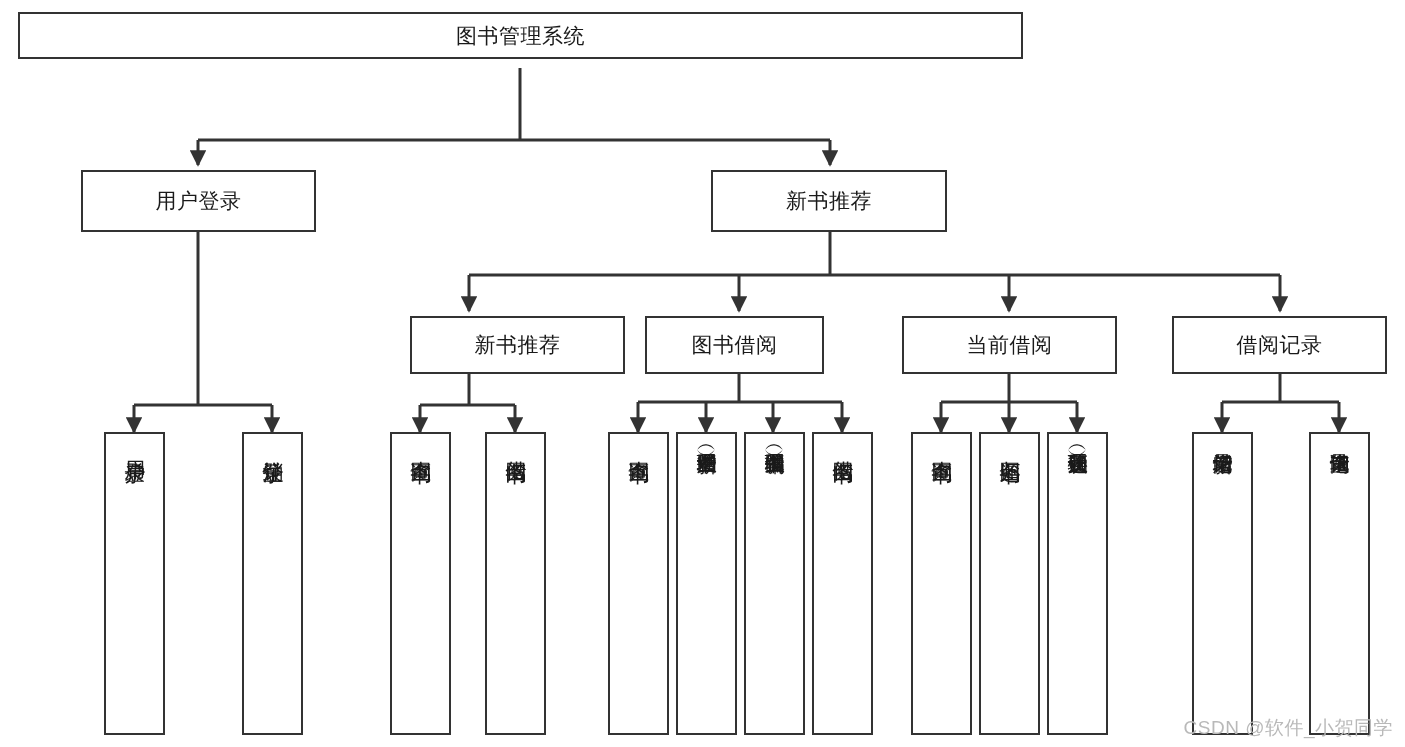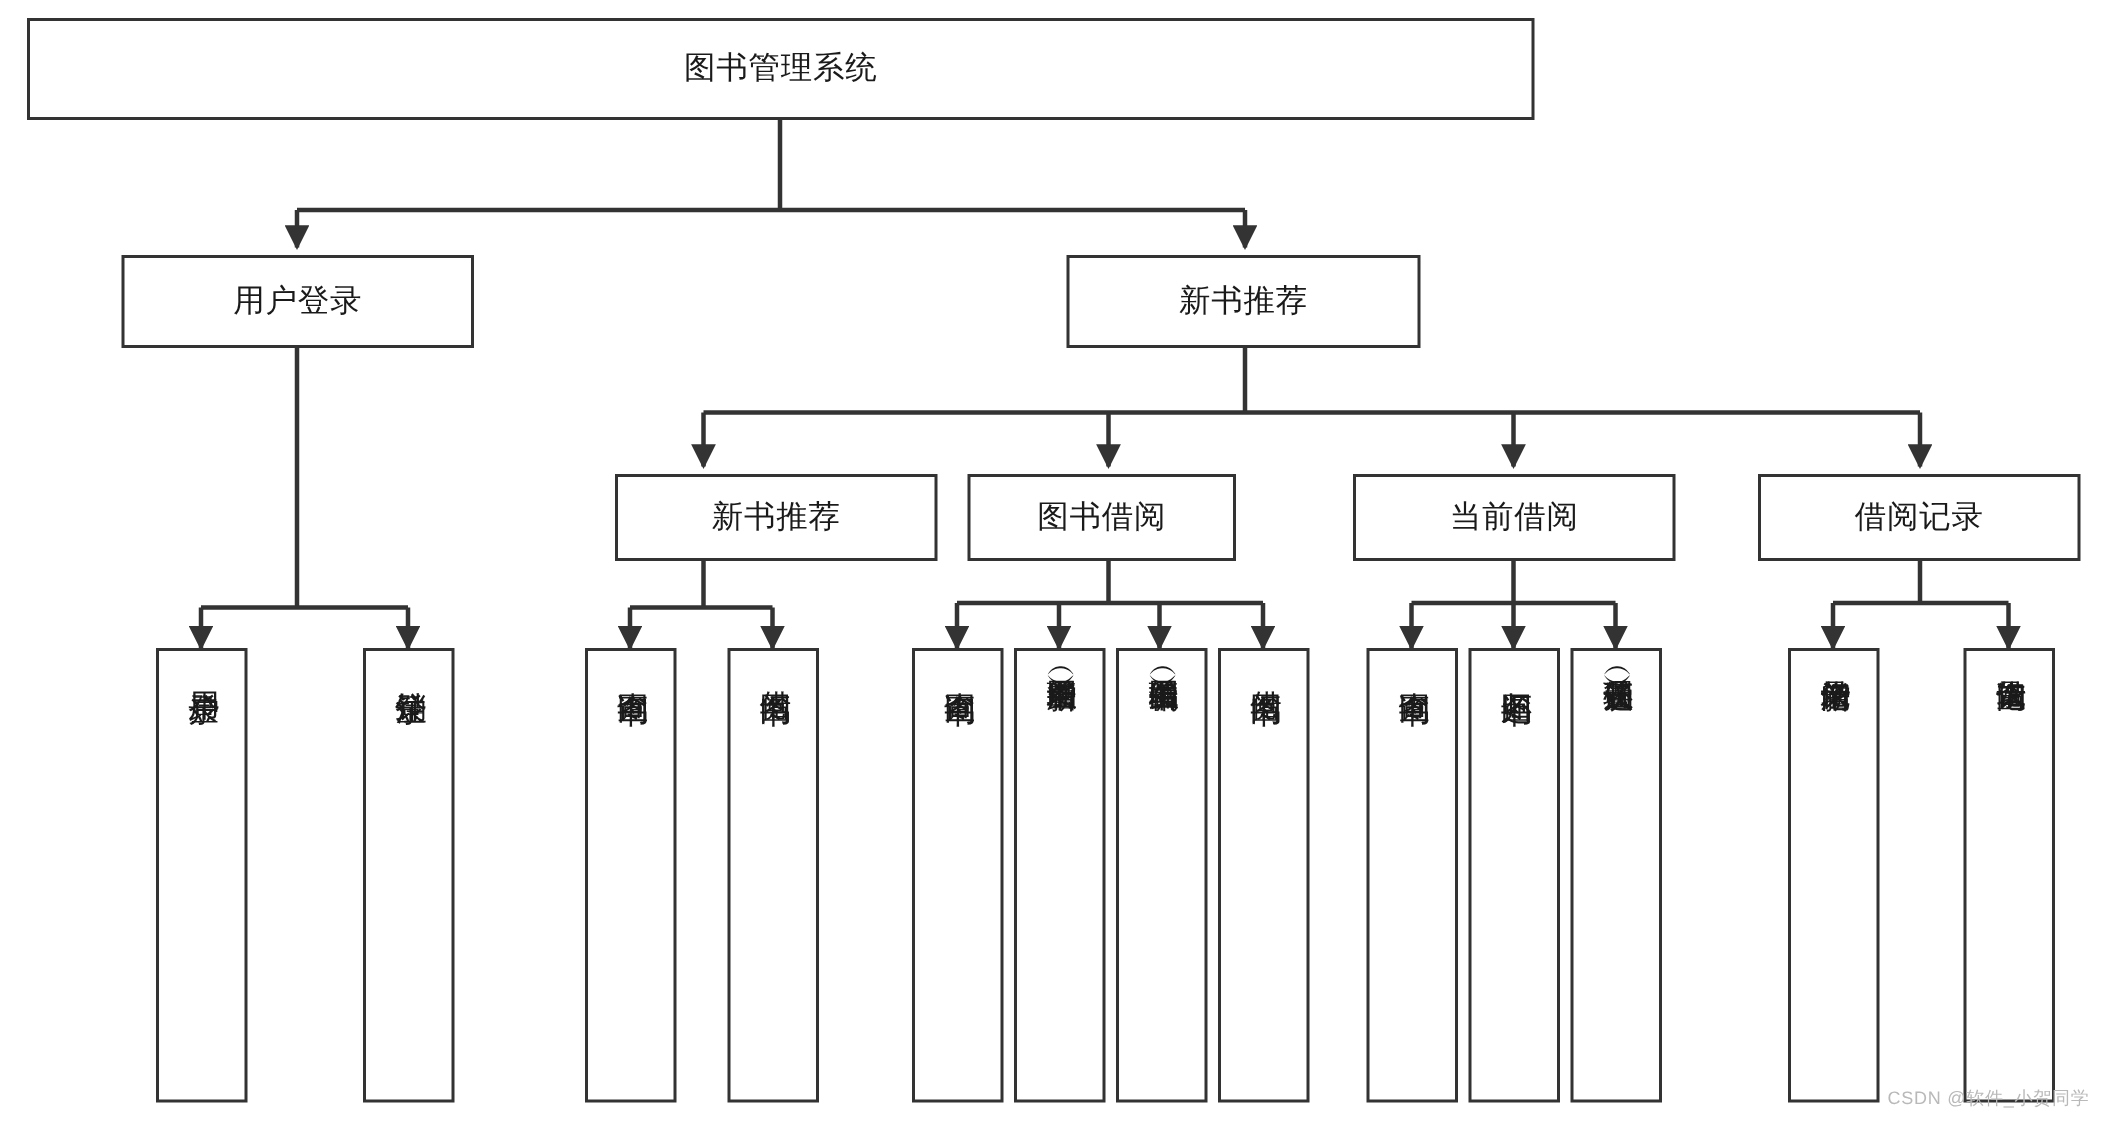--- a/index.html
+++ b/index.html
@@ -58,21 +58,21 @@
   }
   .node.vertical.tall-text .node-label {
     font-size: 20px;
     line-height: 1.18;
     letter-spacing: 0px;
   }
   #watermark {
     position: absolute;
     right: 12px;
     bottom: 6px;
-    font-size: 12px;
+    font-size: 19px;
     color: #b9b9b9;
     letter-spacing: 0.5px;
     white-space: nowrap;
     font-family: "Liberation Sans", "DejaVu Sans", sans-serif;
   }
 </style>
 </head>
 <body>
 
 <div id="canvas">
@@ -120,21 +120,21 @@
       <path d="M 1009 402 L 1009 432" marker-end="url(#arrow)"></path>
       <path d="M 1077 402 L 1077 432" marker-end="url(#arrow)"></path>
 
       <path d="M 1280 374 L 1280 402"></path>
       <path d="M 1222 402 L 1339 402"></path>
       <path d="M 1222 402 L 1222 432" marker-end="url(#arrow)"></path>
       <path d="M 1339 402 L 1339 432" marker-end="url(#arrow)"></path>
     </g>
   </svg>
 
-  <div class="node horizontal" style="left:18px; top:12px; width:1005px; height:68px;">
+  <div class="node horizontal" style="left:18px; top:12px; width:1005px; height:47px;">
     <span class="node-label">图书管理系统</span>
   </div>
 
   <div class="node horizontal" style="left:81px; top:170px; width:235px; height:62px;">
     <span class="node-label">用户登录</span>
   </div>
   <div class="node horizontal" style="left:711px; top:170px; width:236px; height:62px;">
     <span class="node-label">新书推荐</span>
   </div>
 

